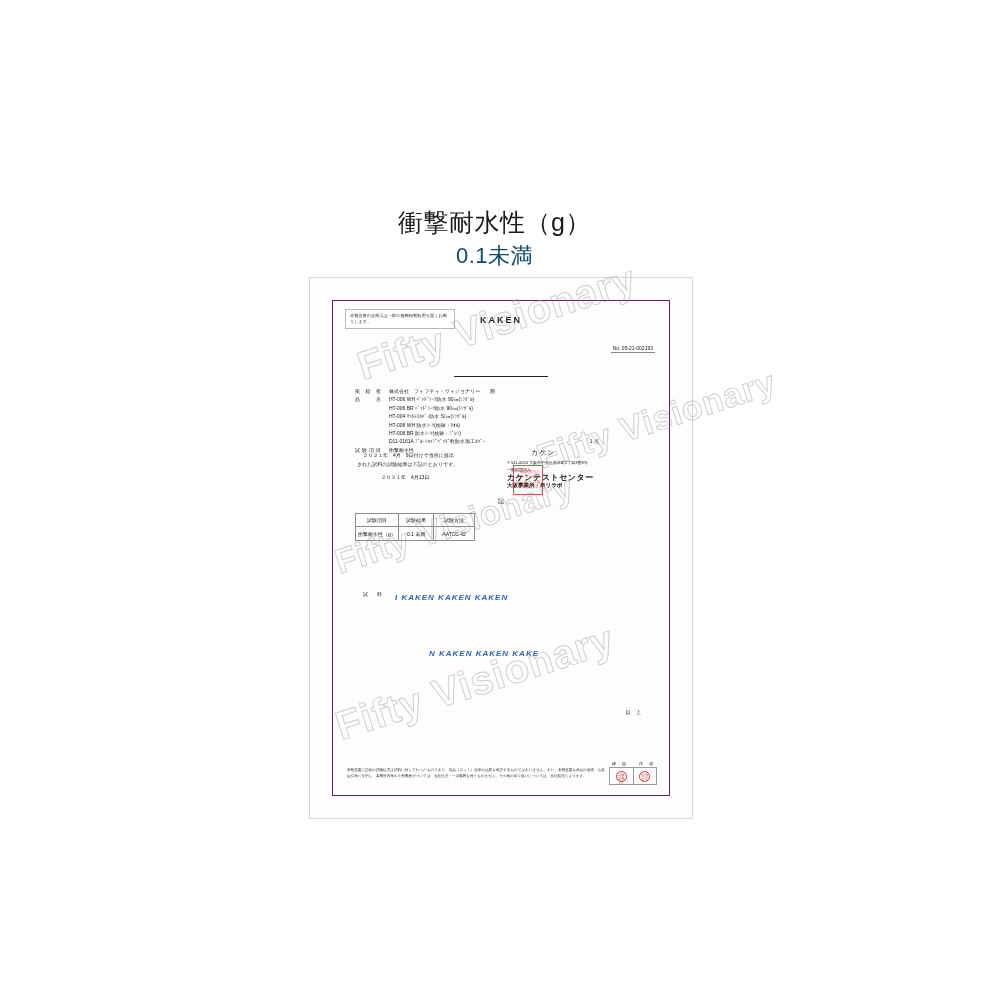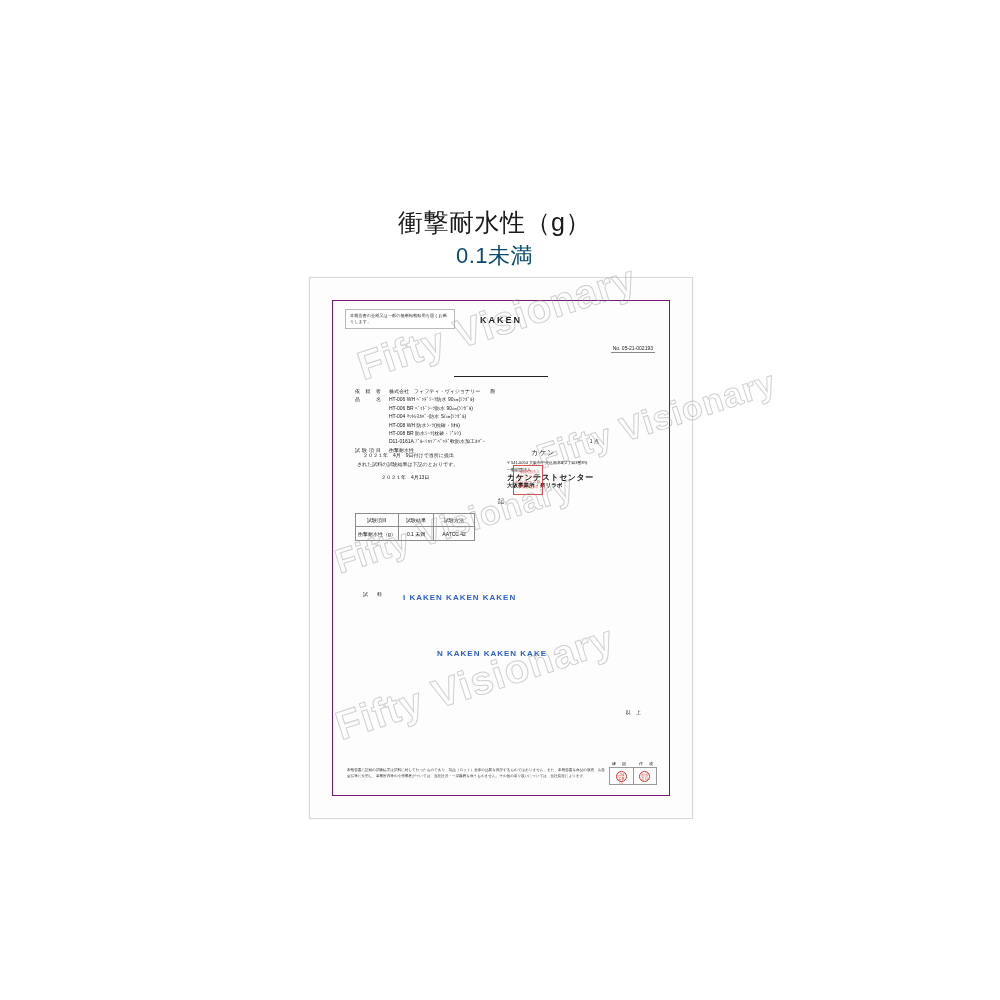--- a/index.html
+++ b/index.html
@@ -255,27 +255,28 @@
     top: 290px;
     font-size: 5px;
     letter-spacing: 2px;
     color: #1a1a1a;
     z-index: 3;
   }
 
   
   .blue-row {
     position: absolute;
-    left: 70px;
+    left: 62px;
     font-size: 8px;
     letter-spacing: 1px;
     color: #2f62c4;
     font-weight: bold;
     white-space: nowrap;
     z-index: 2;
+    font-style: italic;
   }
   .blue-row.r1 { top: 292px; }
   .blue-row.r2 { top: 348px; padding-left: 34px; }
 
   .ijo {
     position: absolute;
     right: 26px;
     top: 408px;
     font-size: 5px;
     letter-spacing: 2px;

